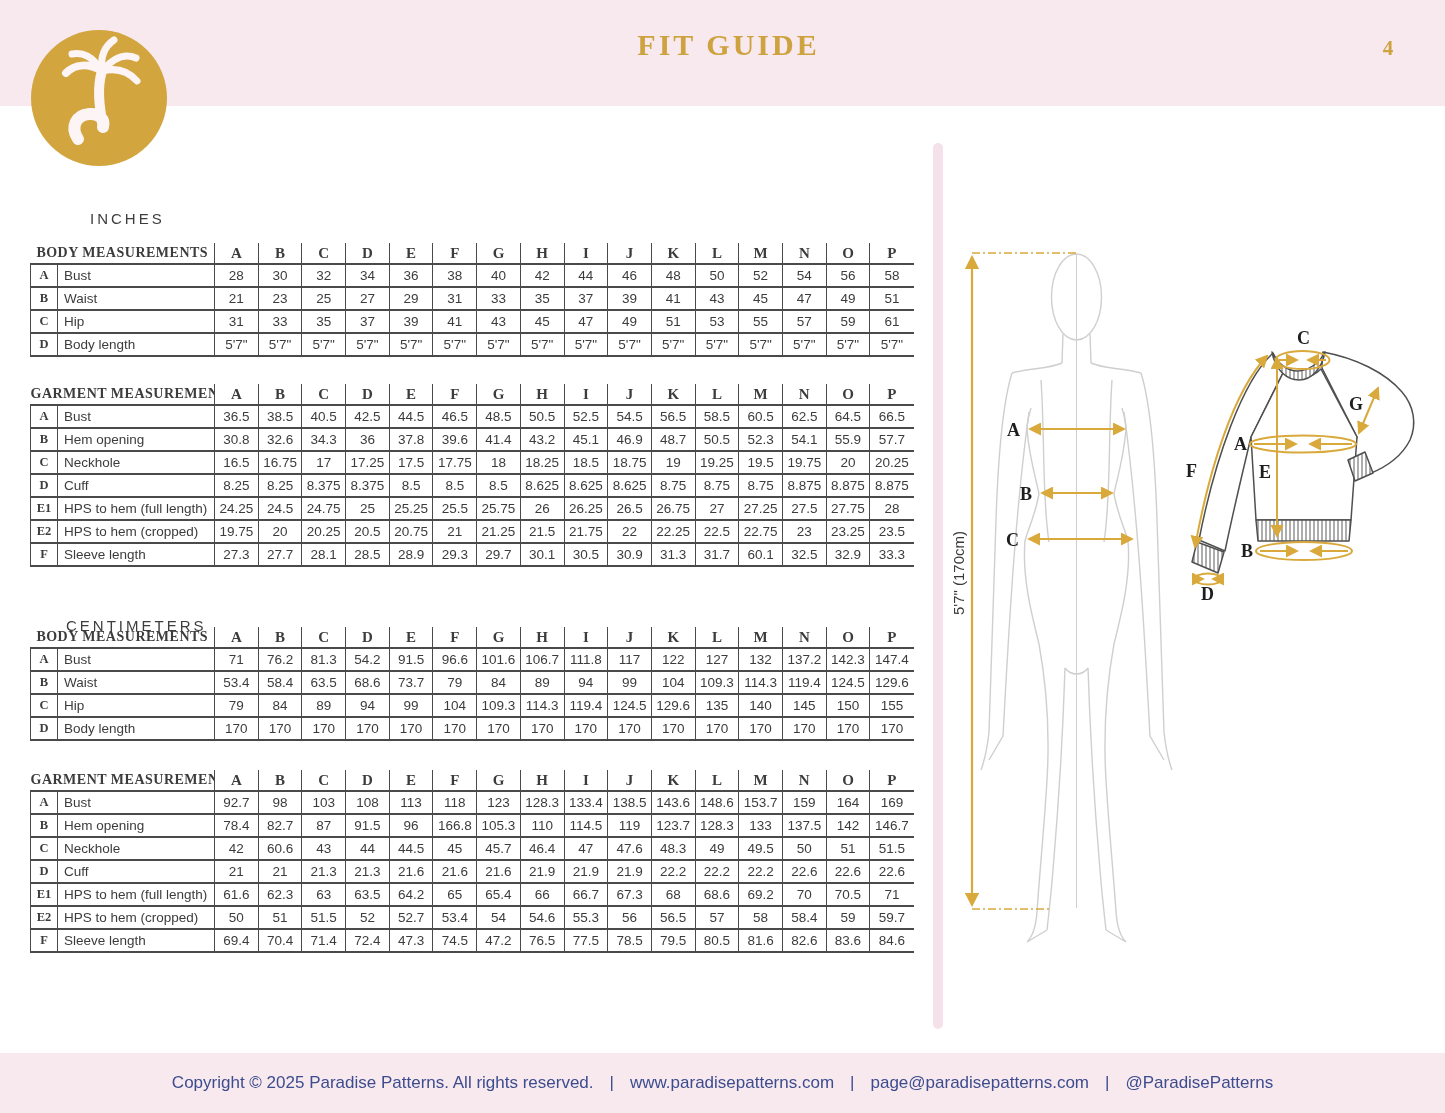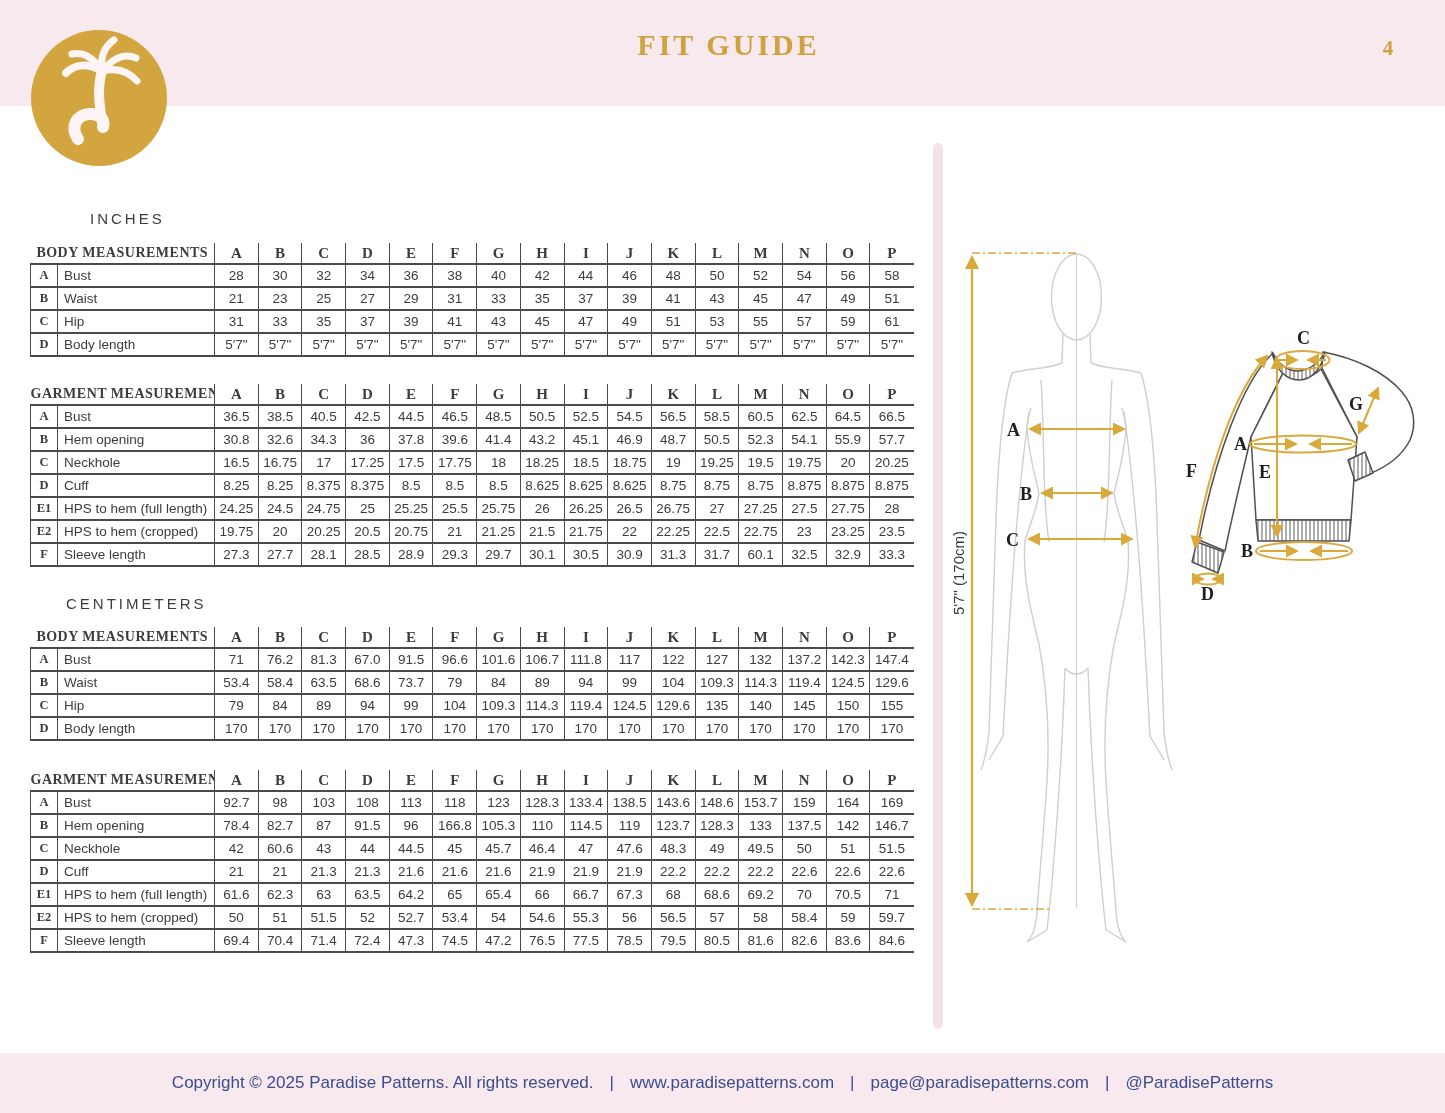--- a/index.html
+++ b/index.html
@@ -58,21 +58,21 @@
         <path d="M74,44 C60,36 47,37 38,46" stroke-width="8"></path>
         <path d="M74,44 C64,29 55,25 44,27" stroke-width="7"></path>
         <path d="M74,44 C72,28 77,19 86,13" stroke-width="7"></path>
         <path d="M74,44 C86,30 97,26 108,31" stroke-width="7"></path>
         <path d="M74,44 C90,40 101,45 109,54" stroke-width="7"></path>
       </g>
     </svg>
   </div>
 
   <div class="unit-label" style="left:90px;top:210px">INCHES</div>
-  <div class="unit-label" style="left:66px;top:595px">CENTIMETERS</div>
+  <div class="unit-label" style="left:66px;top:617px">CENTIMETERS</div>
 
   <div class="tbl" style="top:243px">
       <table>
         <colgroup>
           <col style="width: 27px;">
           <col style="width: 157px;">
           <col style="width: 43.7px;">
           <col style="width: 43.7px;">
           <col style="width: 43.7px;">
           <col style="width: 43.7px;">
@@ -424,21 +424,21 @@
             <th>P</th>
           </tr>
         </thead>
         <tbody>
           <tr>
             <td class="code">A</td>
             <td class="name">Bust</td>
             <td class="val">71</td>
             <td class="val">76.2</td>
             <td class="val">81.3</td>
-            <td class="val">67.0</td>
+            <td class="val">54.2</td>
             <td class="val">91.5</td>
             <td class="val">96.6</td>
             <td class="val">101.6</td>
             <td class="val">106.7</td>
             <td class="val">111.8</td>
             <td class="val">117</td>
             <td class="val">122</td>
             <td class="val">127</td>
             <td class="val">132</td>
             <td class="val">137.2</td>

